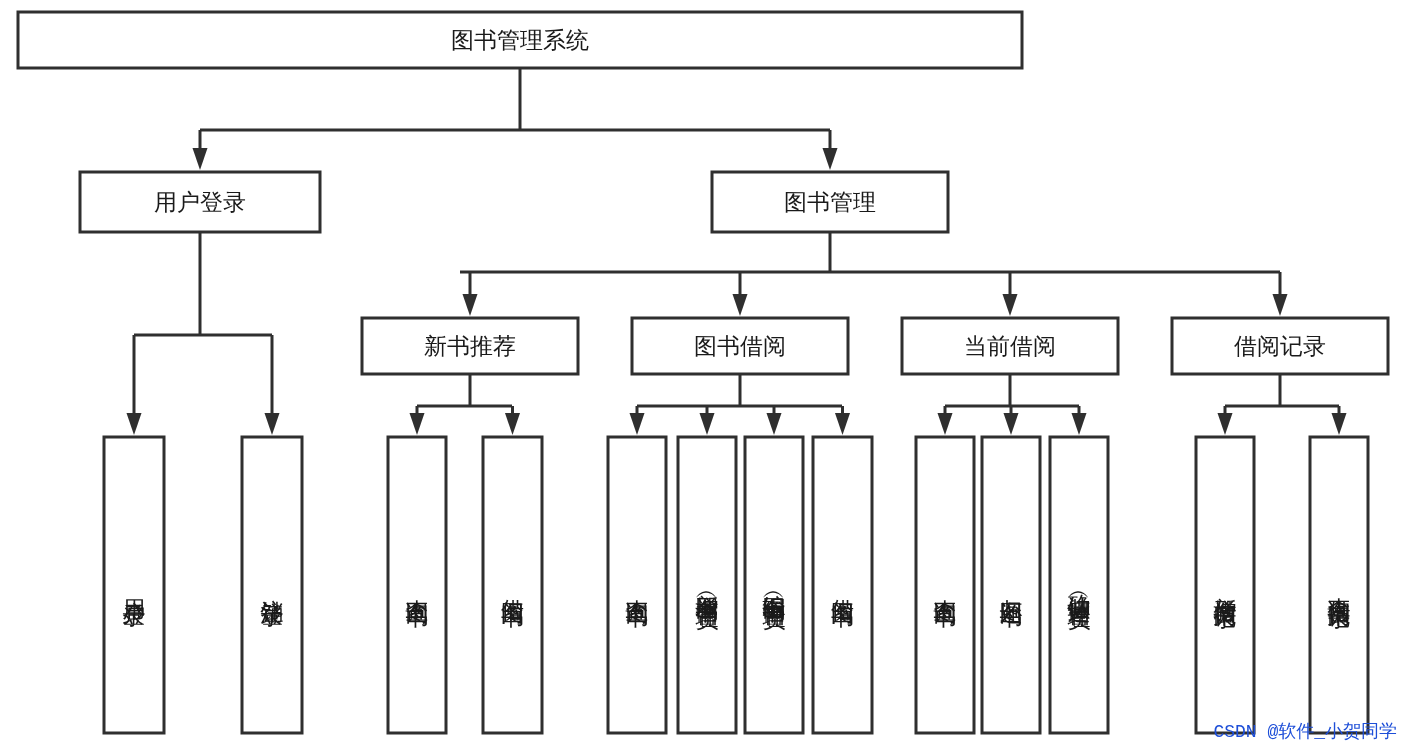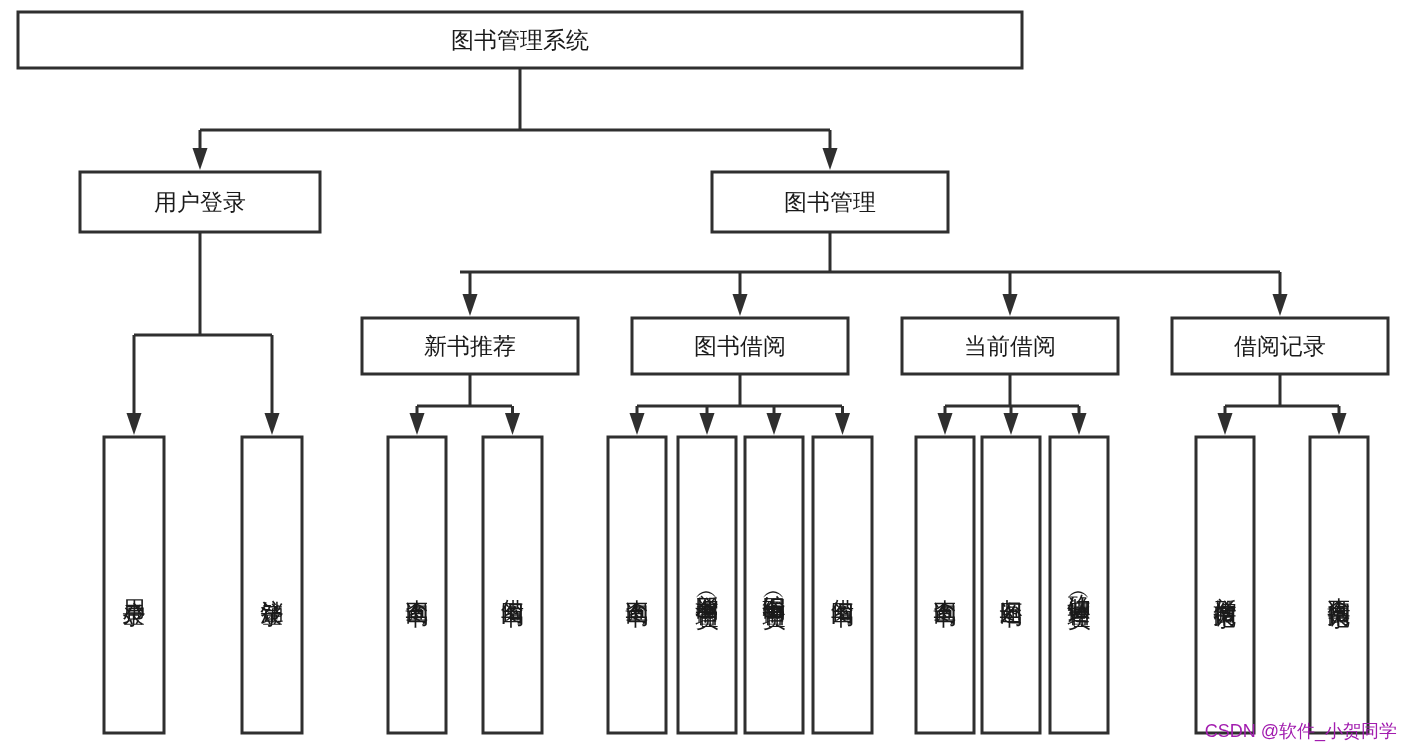--- a/index.html
+++ b/index.html
@@ -61,23 +61,23 @@
     color: #1a1a1a;
     letter-spacing: 2px;
     text-align: center;
     white-space: nowrap;
     pointer-events: none;
   }
   .watermark {
     position: absolute;
     right: 8px;
     bottom: 4px;
-    font-family: Liberation Sans, sans-serif;
+    font-family: Liberation Mono, monospace;
     font-size: 18px;
-    color: #a21caf;
+    color: #1d4ed8;
     white-space: nowrap;
     user-select: none;
   }
 </style>
 </head>
 <body>
 
 <div id="diagram-root">
 
   <svg class="diagram-canvas" id="diagram-svg" viewBox="0 0 1405 747" xmlns="http://www.w3.org/2000/svg">

